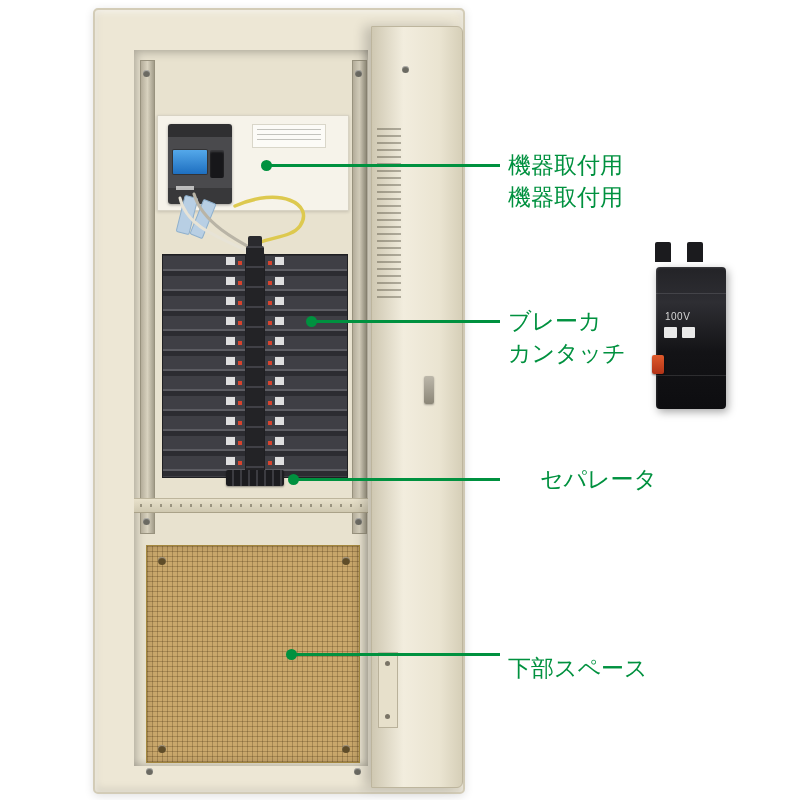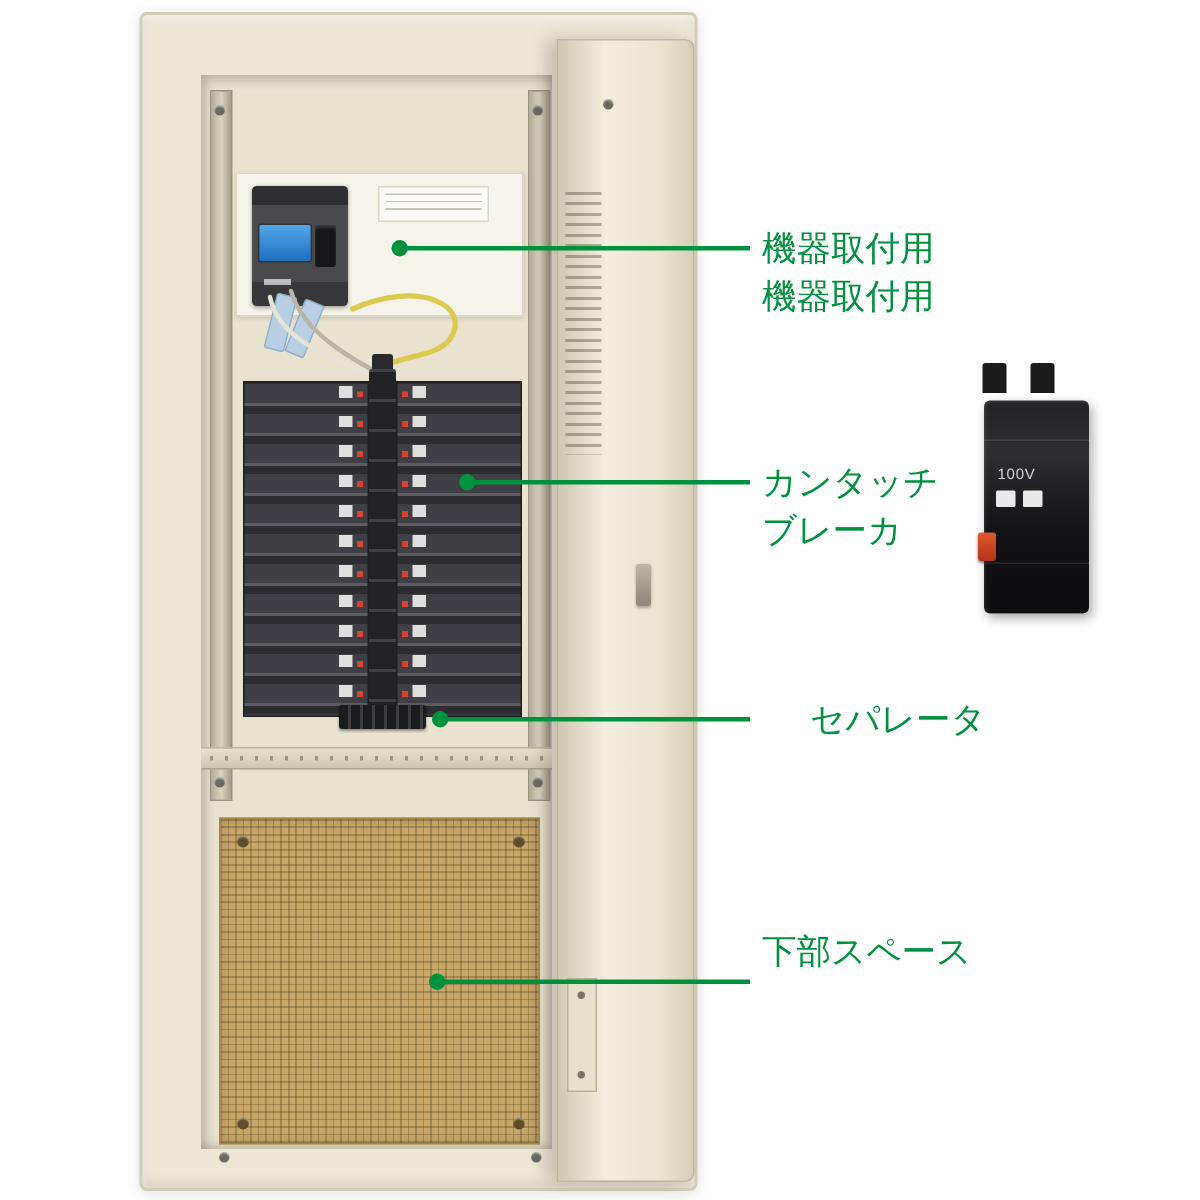--- a/index.html
+++ b/index.html
@@ -233,33 +233,33 @@
   <div class="abs ann-dot" style="left:261px;top:160px;"></div>
   <div class="abs ann-line" style="left:267px;top:164px;width:233px;"></div>
   <div class="abs ann-label" style="left:508px;top:149px;">
     <div>機器取付用</div>
     <div>機器取付用</div>
   </div>
 
   <div class="abs ann-dot" style="left:306px;top:316px;"></div>
   <div class="abs ann-line" style="left:312px;top:320px;width:188px;"></div>
   <div class="abs ann-label" style="left:508px;top:305px;">
+    <div>ブレーカ</div>
     <div>カンタッチ</div>
-    <div>ブレーカ</div>
   </div>
 
   <div class="abs ann-dot" style="left:288px;top:474px;"></div>
   <div class="abs ann-line" style="left:294px;top:478px;width:206px;"></div>
   <div class="abs ann-label" style="left:540px;top:463px;">
     <div>セパレータ</div>
   </div>
 
   <div class="abs ann-dot" style="left:286px;top:649px;"></div>
   <div class="abs ann-line" style="left:292px;top:653px;width:208px;"></div>
-  <div class="abs ann-label" style="left:508px;top:618px;">
+  <div class="abs ann-label" style="left:508px;top:652px;">
     <div>下部スペース</div>
   </div>
 
   <div class="abs product">
     <div class="prod-lug l"></div>
     <div class="prod-lug r"></div>
     <div class="prod-body">
       <div class="prod-seam" style="top:26px;"></div>
       <div class="prod-seam" style="top:108px;"></div>
       <div class="prod-voltage">100V</div>

